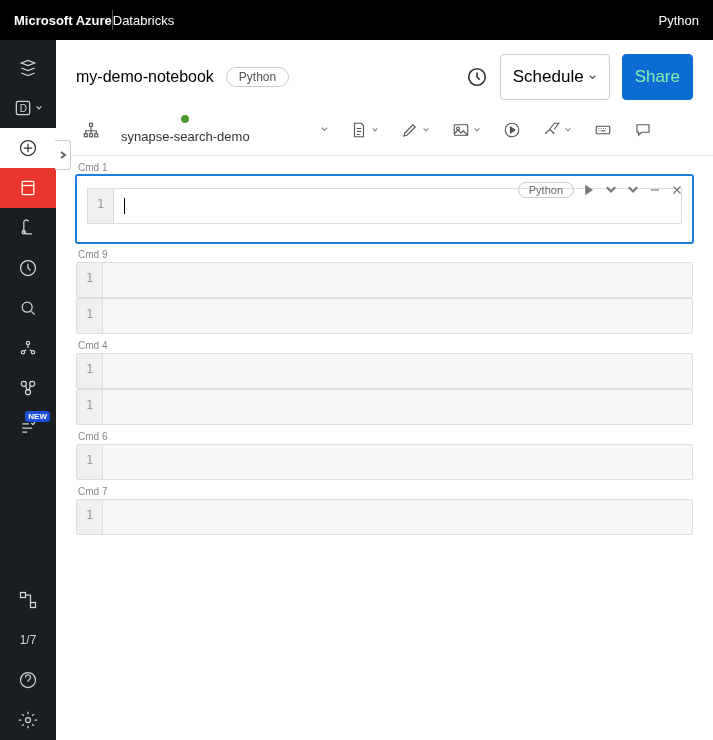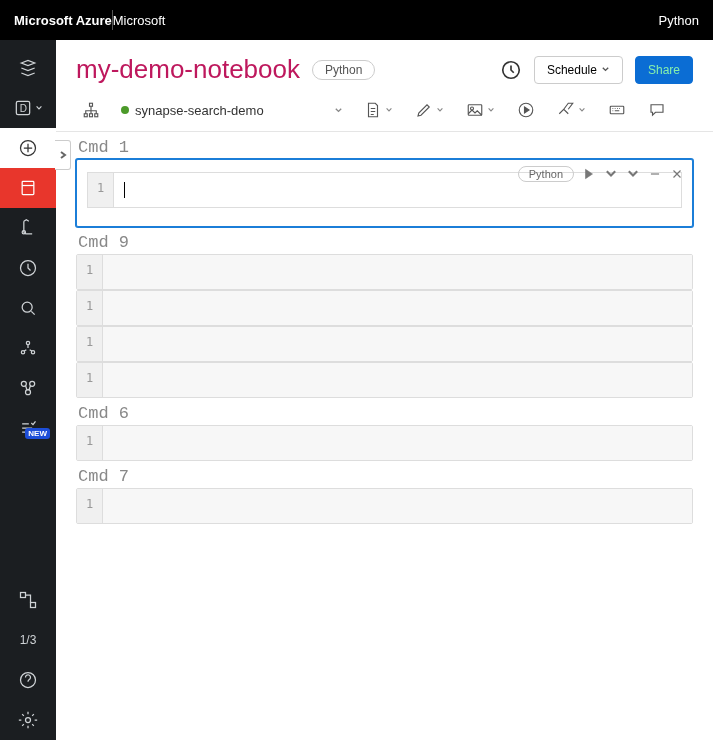--- a/index.html
+++ b/index.html
@@ -14,45 +14,45 @@
 .shell { display: flex; height: calc(100% - 40px); }
 
 .sidebar { width: 56px; background: #1b1e21; color: #ddd; display: flex; flex-direction: column; align-items: center; padding-top: 8px; position: relative; }
 .side-item { width: 56px; height: 40px; display: flex; align-items: center; justify-content: center; cursor: pointer; position: relative; }
 .side-item svg { width: 20px; height: 20px; stroke: #cfd3d6; fill: none; stroke-width: 1.5; }
 .side-item.add { background: #fff; border-radius: 0; }
 .side-item.add svg { stroke: #333; }
 .side-item.active { background: #e8362c; }
 .side-item.active svg { stroke: #fff; }
 .side-item.drop svg.caret { width: 8px; height: 8px; margin-left: 2px; }
-.badge-new { position: absolute; top: 20px; right: 6px; background: #1d4ed8; color: #fff; font-size: 8px; padding: 1px 3px; border-radius: 3px; font-weight: 600; }
+.badge-new { position: absolute; top: 3px; right: 6px; background: #1d4ed8; color: #fff; font-size: 8px; padding: 1px 3px; border-radius: 3px; font-weight: 600; }
 .side-text { font-size: 12px; color: #cfd3d6; }
 .side-spacer { flex: 1; }
 
 .main { flex: 1; display: flex; flex-direction: column; background: #fff; position: relative; }
 
 .header { display: flex; align-items: center; padding: 14px 20px 8px 20px; gap: 12px; }
-.title { font-size: 26px; font-weight: 400; color: #be185d; }
+.title { font-size: 16px; font-weight: 400; color: #000000; }
 .lang-pill { border: 1px solid #ccc; border-radius: 14px; padding: 2px 12px; font-size: 12px; color: #555; }
 .header-spacer { flex: 1; }
 .hist-icon { width: 22px; height: 22px; cursor: pointer; }
-.btn { border: 1px solid #ccc; background: #fff; border-radius: 4px; padding: 6px 12px; font-size: 12px; cursor: pointer; display: flex; align-items: center; gap: 4px; }
+.btn { border: 1px solid #ccc; background: #fff; border-radius: 4px; padding: 12px 12px; font-size: 17px; cursor: pointer; display: flex; align-items: center; gap: 4px; }
 .btn-primary { background: #0b6dd4; color: #86efac; border-color: #0b6dd4; }
 
 .toolbar { display: flex; align-items: center; gap: 10px; padding: 4px 20px 8px 20px; border-bottom: 1px solid #e5e5e5; }
 .tool-btn { display: flex; align-items: center; gap: 3px; padding: 4px 6px; cursor: pointer; border-radius: 3px; }
 .tool-btn svg { width: 18px; height: 18px; stroke: #555; fill: none; stroke-width: 1.5; }
 .tool-btn .caret { width: 8px; height: 8px; stroke: #888; }
-.attach-box { display: flex; align-items: center; gap: 6px; border: 1px solid transparent; padding: 2px 4px; }
+.attach-box { display: flex; align-items: center; gap: 6px; border: 1px solid transparent; padding: 2px 4px; flex-direction: column; }
 .attach-box .dot { width: 8px; height: 8px; border-radius: 50%; background: #4c9a2a; }
 .attach-box .name { font-size: 13px; color: #333; }
 
 .notebook-scroll { flex: 1; overflow-y: auto; padding: 0 20px 20px 20px; position: relative; }
 
-.cmd-label { font-family: Liberation Mono, monospace; font-size: 17px; color: #888; margin: 6px 0 2px 2px; }
+.cmd-label { font-family: Liberation Sans, sans-serif; font-size: 10px; color: #888; margin: 6px 0 2px 2px; }
 .cell { border: 1px solid #ddd; background: #fff; border-radius: 2px; position: relative; }
 .cell.active { border: 1px solid #1b7ed8; box-shadow: 0 0 0 1px #1b7ed8; padding: 12px 10px 18px 10px; }
 .cell .actions { position: absolute; top: 6px; right: 8px; display: flex; align-items: center; gap: 8px; }
 .cell .actions .pill { border: 1px solid #ccc; border-radius: 12px; padding: 1px 10px; font-size: 11px; color: #666; }
 .cell .actions svg { width: 14px; height: 14px; stroke: #777; fill: #777; cursor: pointer; }
 .code-box { display: flex; border: 1px solid #ddd; background: #f7f7f7; }
 .cell.active .code-box { background: #fff; }
 .gutter { width: 26px; background: #f0f0f0; border-right: 1px solid #ddd; text-align: center; font-family: monospace; font-size: 12px; color: #999; padding: 8px 0; }
 .code { flex: 1; padding: 8px 10px; min-height: 34px; font-family: "Consolas", monospace; font-size: 13px; }
 .cursor { display:inline-block; width:1px; height:16px; background:#000; vertical-align:middle;}
@@ -62,21 +62,21 @@
 .expand-handle { position: absolute; left: -1px; top: 100px; width: 16px; height: 30px; border:1px solid #ccc; border-left:none; background:#fff; display:flex; align-items:center; justify-content:center; border-radius: 0 3px 3px 0; cursor:pointer; z-index:5;}
 .expand-handle svg { width:10px; height:10px; stroke:#666; fill:none; stroke-width:2;}
 </style>
 </head>
 <body>
 
 <div class="top-bar">
   <div class="top-left">
     <a href="#" class="brand">Microsoft Azure</a>
     <div class="sep"></div>
-    <a href="#">Microsoft</a>
+    <a href="#">Databricks</a>
   </div>
   <a href="#">Python</a>
 </div>
 
 <div class="shell">
   <div class="sidebar">
     <div class="side-item">
       <svg viewBox="0 0 24 24">
           <path d="M4 6l8-3 8 3-8 3-8-3zM4 12l8 3 8-3M4 18l8 3 8-3"></path>
         </svg>
@@ -145,21 +145,21 @@
     </div>
     <div class="side-spacer"></div>
     <div class="side-item">
       <svg viewBox="0 0 24 24">
           <rect x="3" y="3" width="6" height="6"></rect>
           <rect x="15" y="15" width="6" height="6"></rect>
           <path d="M9 6h6v9"></path>
         </svg>
     </div>
     <div class="side-item">
-      <span class="side-text">1/3</span>
+      <span class="side-text">1/7</span>
     </div>
     <div class="side-item">
       <svg viewBox="0 0 24 24">
           <circle cx="12" cy="12" r="9"></circle>
           <path d="M9 9a3 3 0 115 2c-1 1-2 1-2 3M12 18h0"></path>
         </svg>
     </div>
     <div class="side-item">
       <svg viewBox="0 0 24 24">
           <circle cx="12" cy="12" r="3"></circle>
@@ -300,20 +300,21 @@
             <div class="gutter">1</div>
             <div class="code"></div>
           </div>
         </div>
         <div class="cell inactive">
           <div class="code-box">
             <div class="gutter">1</div>
             <div class="code"></div>
           </div>
         </div>
+        <div class="cmd-label">Cmd 4</div>
         <div class="cell inactive">
           <div class="code-box">
             <div class="gutter">1</div>
             <div class="code"></div>
           </div>
         </div>
         <div class="cell inactive">
           <div class="code-box">
             <div class="gutter">1</div>
             <div class="code"></div>

